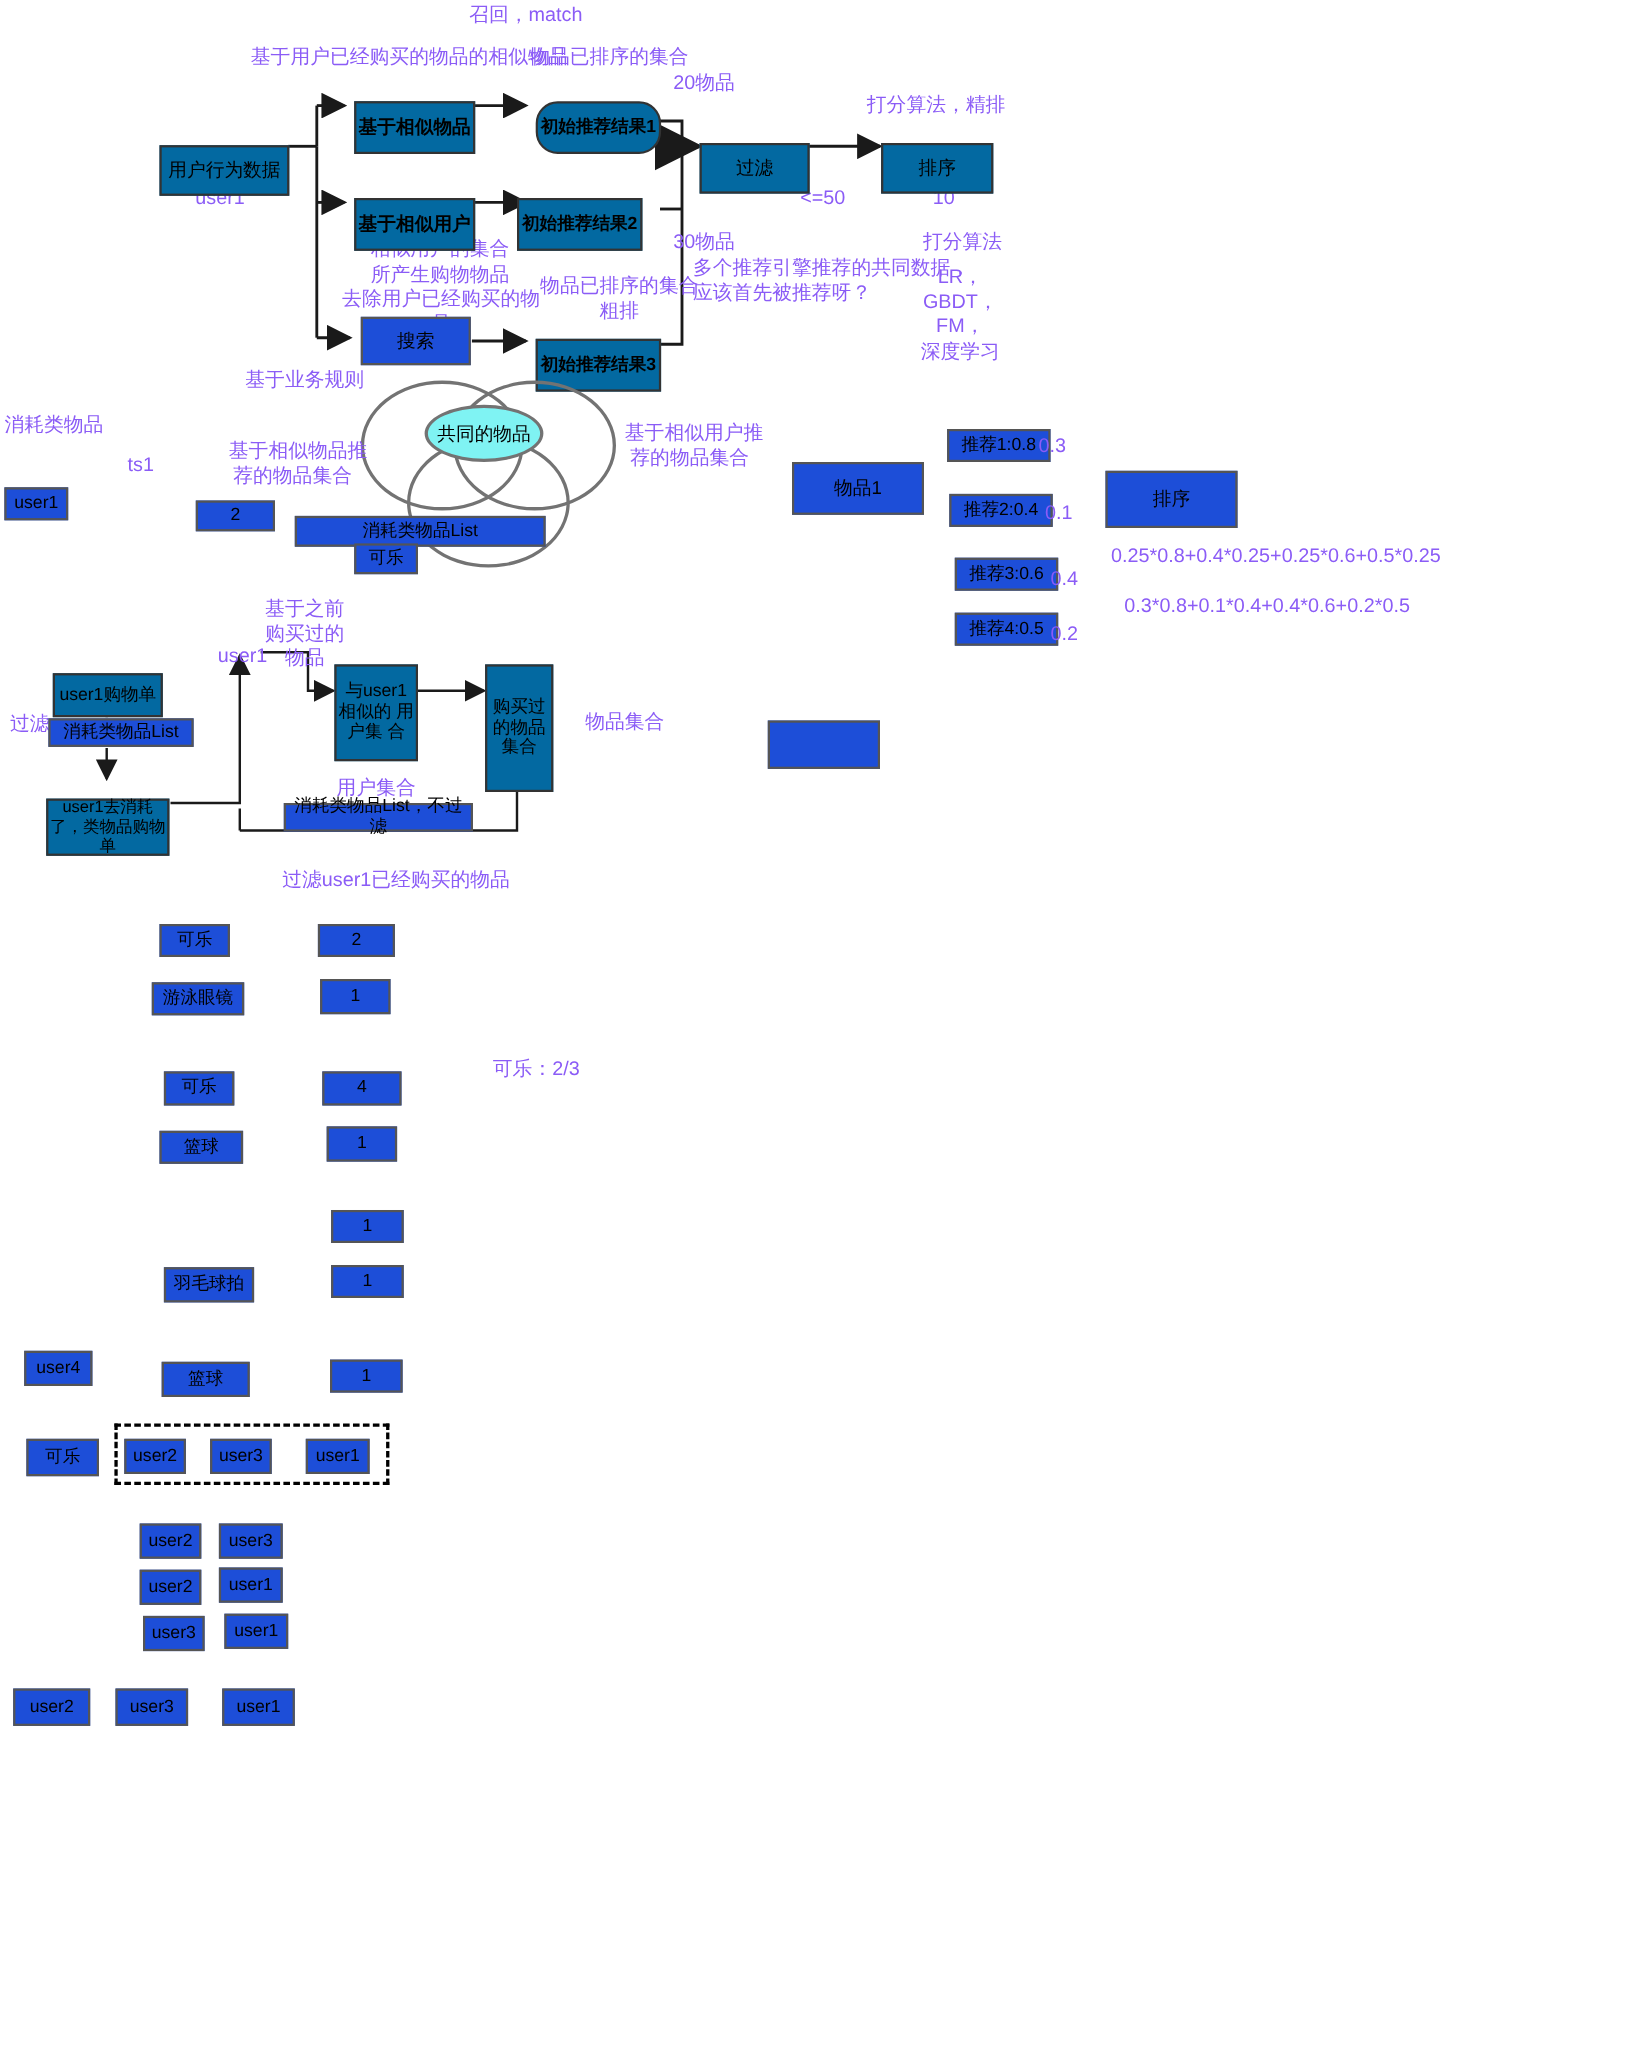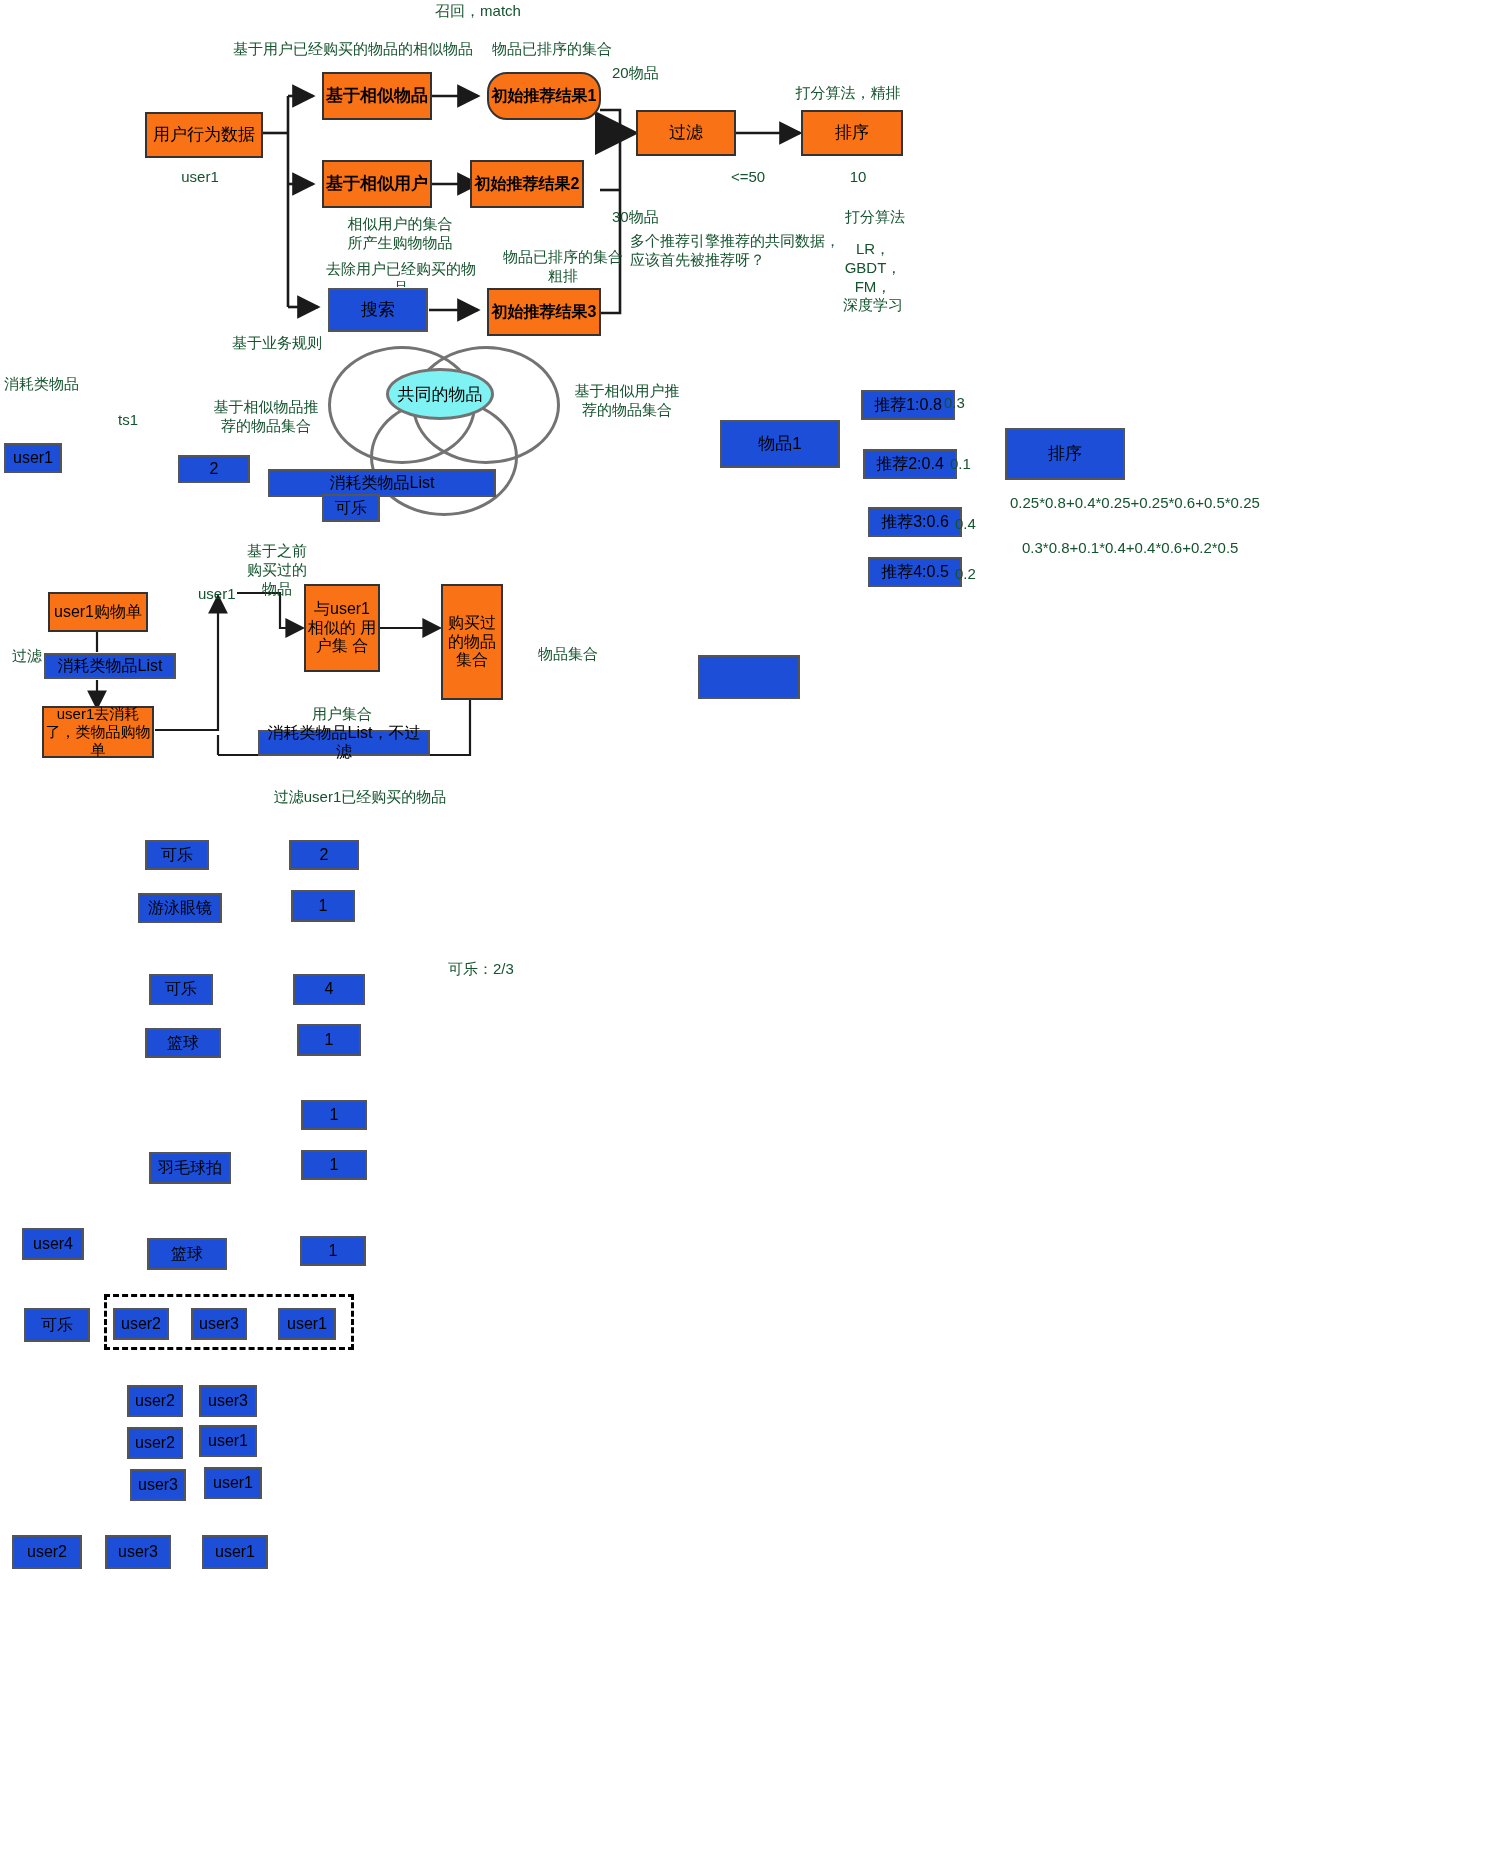--- a/index.html
+++ b/index.html
@@ -10,25 +10,25 @@
   }
   #canvas{position:absolute;left:0;top:0;width:1492px;height:1872px;}
   .node{
     position:absolute;box-sizing:border-box;
     display:flex;align-items:center;justify-content:center;
     text-align:center;line-height:1.18;
     border:2px solid #555555;background:#ffffff;
     font-size:17px;color:#000000;
   }
   .node.cyan{background:#1d4ed8;border-color:#555555;}
-  .node.plain{border:2px solid #333333;background:#f97316;}
+  .node.plain{border:2px solid #333333;background:#0369a1;margin-top:20px;}
   .node.bold{font-weight:bold;}
   .node.dashed{border:3px dashed #000000;background:transparent;}
   .lbl{
-    position:absolute;font-size:15px;color:#14532d;
+    position:absolute;font-size:18px;color:#8b5cf6;
     line-height:1.25;white-space:pre;text-align:center;
   }
   .lbl.left{text-align:left;}
   .ellipse{
     position:absolute;box-sizing:border-box;border:3px solid #737373;
     border-radius:50%;background:transparent;
   }
   .ellipse.fill{background:#7ff3f3;display:flex;align-items:center;
     justify-content:center;font-size:17px;color:#000;z-index:3;}
   svg.edges{position:absolute;left:0;top:0;width:1492px;height:1872px;

